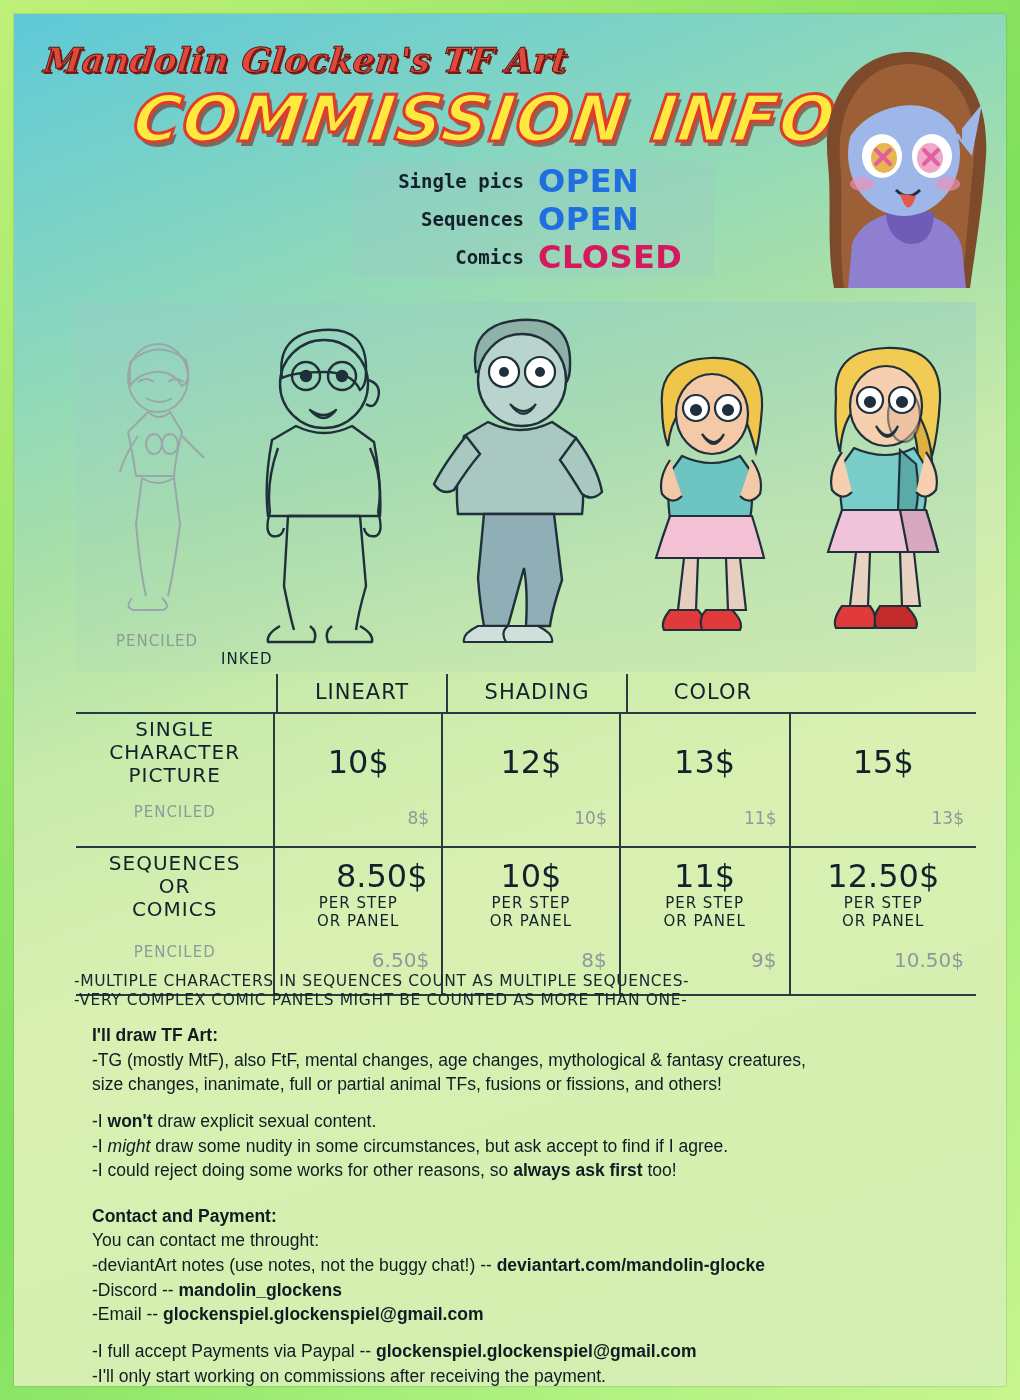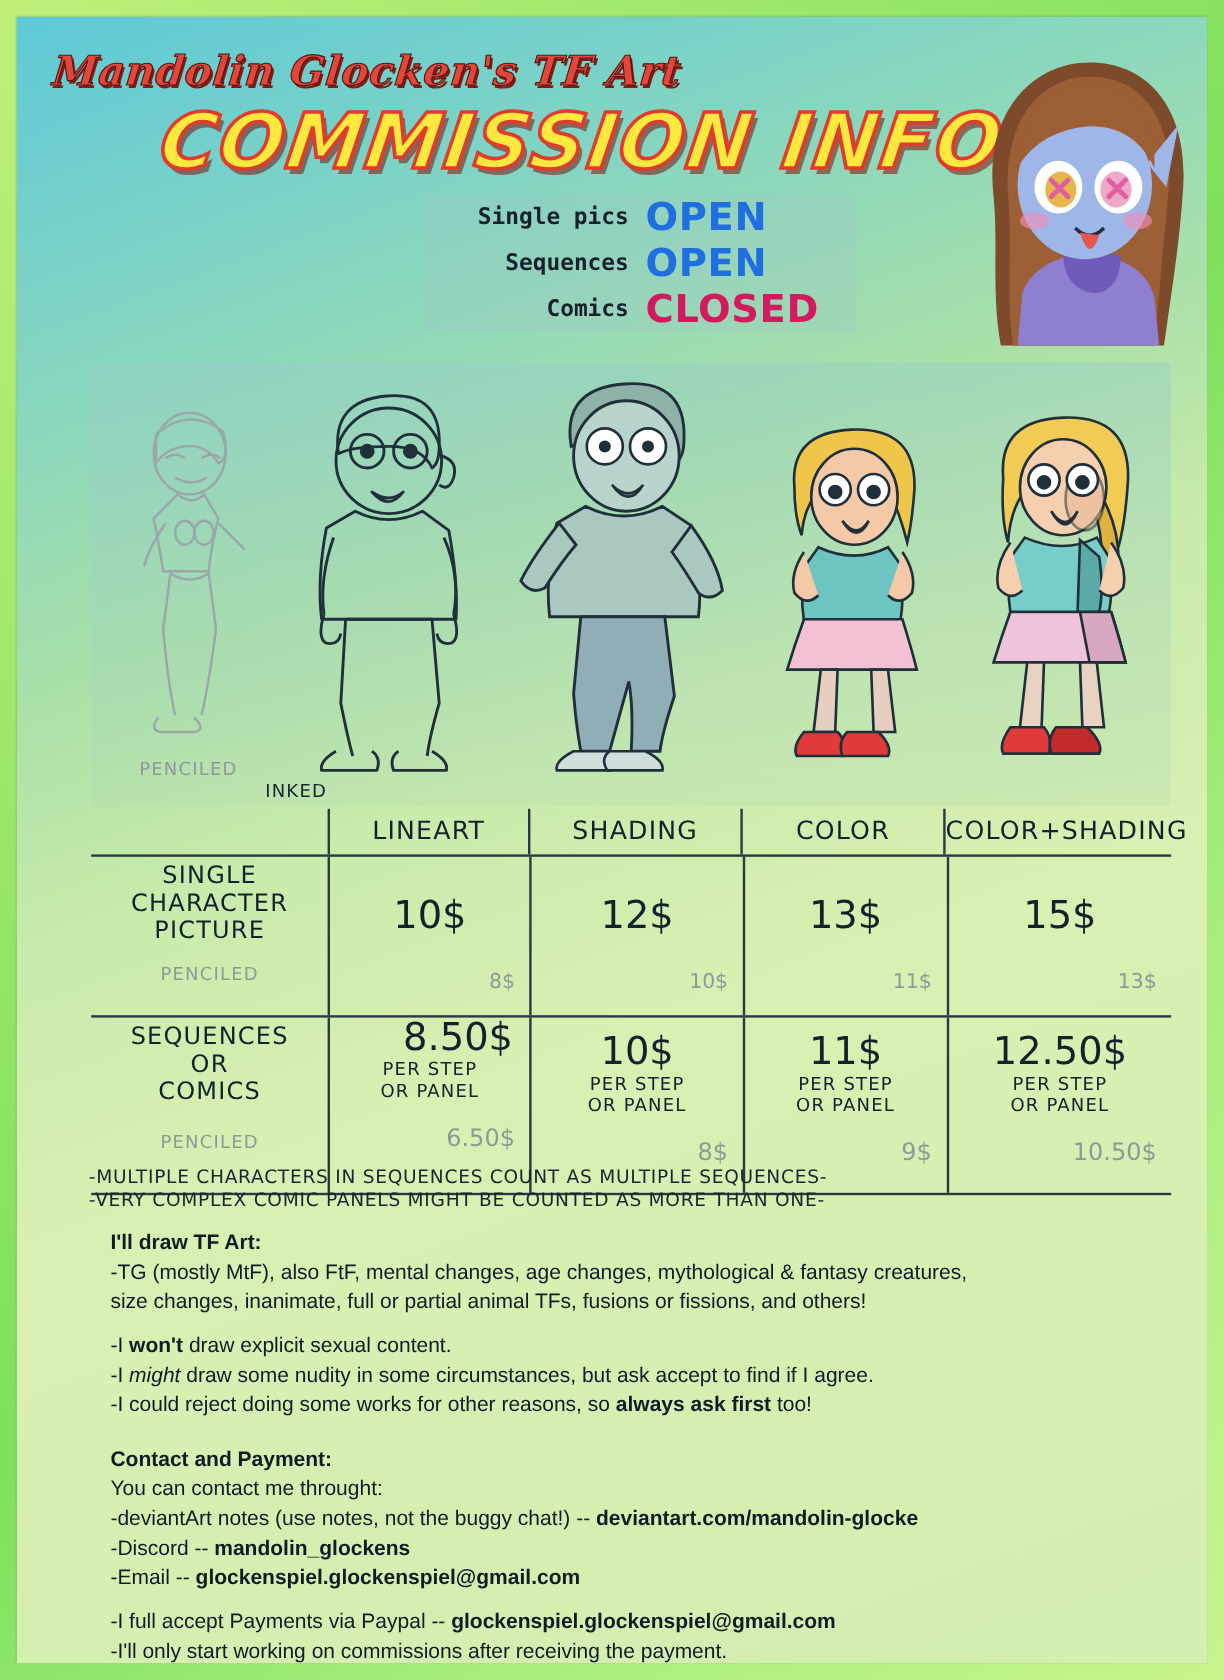--- a/index.html
+++ b/index.html
@@ -285,21 +285,20 @@
     <span class="caption" style="left:145px;top:348px;color:#15252d;">INKED</span>
   </div>
 
   <div class="table">
 
     <div class="trow hdrrow">
       <div class="cell c0"></div>
       <div class="cell c1 vline">LINEART</div>
       <div class="cell c2 vline">SHADING</div>
       <div class="cell c3 vline">COLOR</div>
-      <div class="cell c4 vline">COLOR+SHADING</div>
     </div>
 
     <div class="trow hline-top" style="height:132px;">
       <div class="cell c0">
         <div class="rowname">
           <div>SINGLE</div>
           <div>CHARACTER</div>
           <div>PICTURE</div>
         </div>
         <div class="pencil-label" style="margin-top:16px;">PENCILED</div>
@@ -325,21 +324,21 @@
     <div class="trow hline-top hline-bot" style="height:146px;">
       <div class="cell c0">
         <div class="rowname">
           <div>SEQUENCES</div>
           <div>OR</div>
           <div>COMICS</div>
         </div>
         <div class="pencil-label" style="margin-top:22px;">PENCILED</div>
       </div>
       <div class="cell c1 vline">
-        <div class="price" style="padding-left:47px;">8.50$</div>
+        <div class="price" style="margin-top:12px;padding-left:47px;">8.50$</div>
         <div class="perstep">
           <div>PER STEP</div>
           <div>OR PANEL</div>
         </div>
         <div class="pencil-price big" style="margin-top:18px;">6.50$</div>
       </div>
       <div class="cell c2 vline">
         <div class="price" style="margin-top:12px;">10$</div>
         <div class="perstep">
           <div>PER STEP</div>

